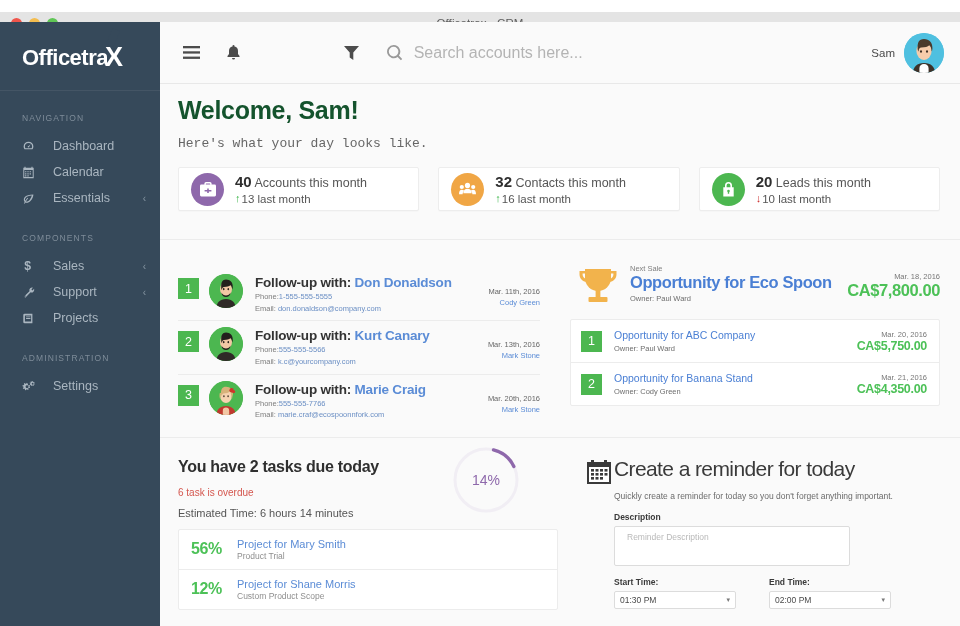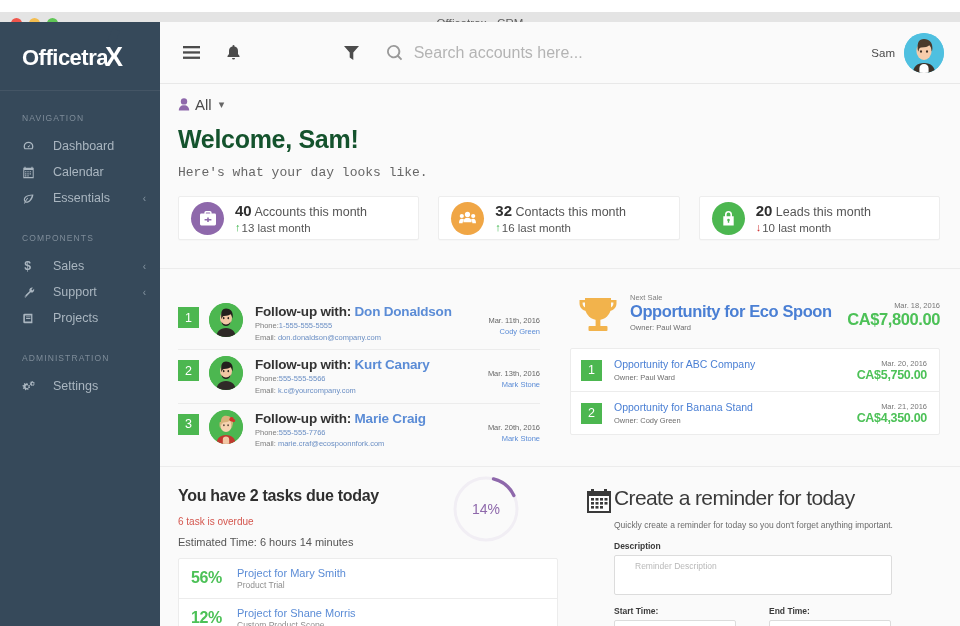--- a/index.html
+++ b/index.html
@@ -179,24 +179,24 @@
     position: absolute; left: 0; top: 0; width: 72px; height: 72px;
     display: flex; align-items: center; justify-content: center;
     font-size: 14px; color: #8e68ab;
   }
   .rem-head { display: flex; align-items: flex-start; gap: 2px; }
   .rem-cal { flex: none; margin-top: 2px; }
   .rem-title { font-size: 21px; color: #3a3a3a; letter-spacing: -0.6px; line-height: 1.05; }
   .rem-sub { font-size: 8.5px; color: #6b6b6b; margin-top: 3px; margin-left: 28px; }
   .field-label { font-size: 8.5px; font-weight: bold; color: #3a3a3a; margin-top: 11px; margin-left: 28px; }
   .rem-textarea {
-    display: block; margin-left: 28px; margin-top: 4px; width: 278px; height: 40px;
+    display: block; margin-left: 28px; margin-top: 4px; width: 236px; height: 40px;
     border: 1px solid #dcdcdc; background: #fff; border-radius: 2px;
     font-family: "Liberation Sans", sans-serif; font-size: 8.5px; color: #555;
-    padding: 5px 20px; resize: none; outline: none;
+    padding: 5px 12px; resize: none; outline: none;
   }
   .rem-textarea::placeholder { color: #b9b9b9; }
   .time-row { display: flex; margin-left: 28px; margin-top: 11px; gap: 33px; }
   .time-col { width: 122px; }
   .time-label { font-size: 8.5px; font-weight: bold; color: #3a3a3a; }
   .select-box {
     margin-top: 4px; width: 122px; height: 18px; border: 1px solid #dcdcdc; background: #fff;
     border-radius: 2px; display: flex; align-items: center; justify-content: space-between;
     padding: 0 5px; font-size: 8.5px; color: #4a4a4a; cursor: pointer;
   }
@@ -337,32 +337,20 @@
           <path d="M20 6c5.4 0 8.4 3.6 8.4 9 0 1.6-.3 3-.7 3.6-.3-3.2-1-5.4-2.4-6.4-1.6 1.6-4.2 2.2-8 2.2-1.6 0-2.6 1.2-2.8 4.2-.6-.8-.9-2.1-.9-3.6 0-5.4 1-9 6.4-9z" fill="#4a3a2c"></path>
           <ellipse cx="17" cy="18.5" rx="1" ry="1.3" fill="#3a2b20"></ellipse>
           <ellipse cx="23" cy="18.5" rx="1" ry="1.3" fill="#3a2b20"></ellipse>
         </svg>
       </span>
     </div>
   </div>
 
   <div class="main">
 
-    <div class="filter-row">
-      <div class="filter-pill">
-        <span class="puser">
-          <svg width="12" height="13" viewBox="0 0 12 13">
-              <circle cx="6" cy="3.4" r="3.2"></circle>
-              <path d="M6 7.2c3.2 0 5.2 1.9 5.2 5.4H.8C.8 9.1 2.8 7.2 6 7.2z"></path>
-            </svg>
-        </span>
-        <span class="ptext">All</span>
-        <span class="pcaret">▾</span>
-      </div>
-    </div>
 
     <div class="welcome">
       <h1>Welcome, Sam!</h1>
       <p>Here's what your day looks like.</p>
     </div>
 
     <div class="stats">
       <div class="stat-card">
         <span class="stat-ico" style="background:#8e68ab">
           <svg width="16" height="15" viewBox="0 0 16 15">

